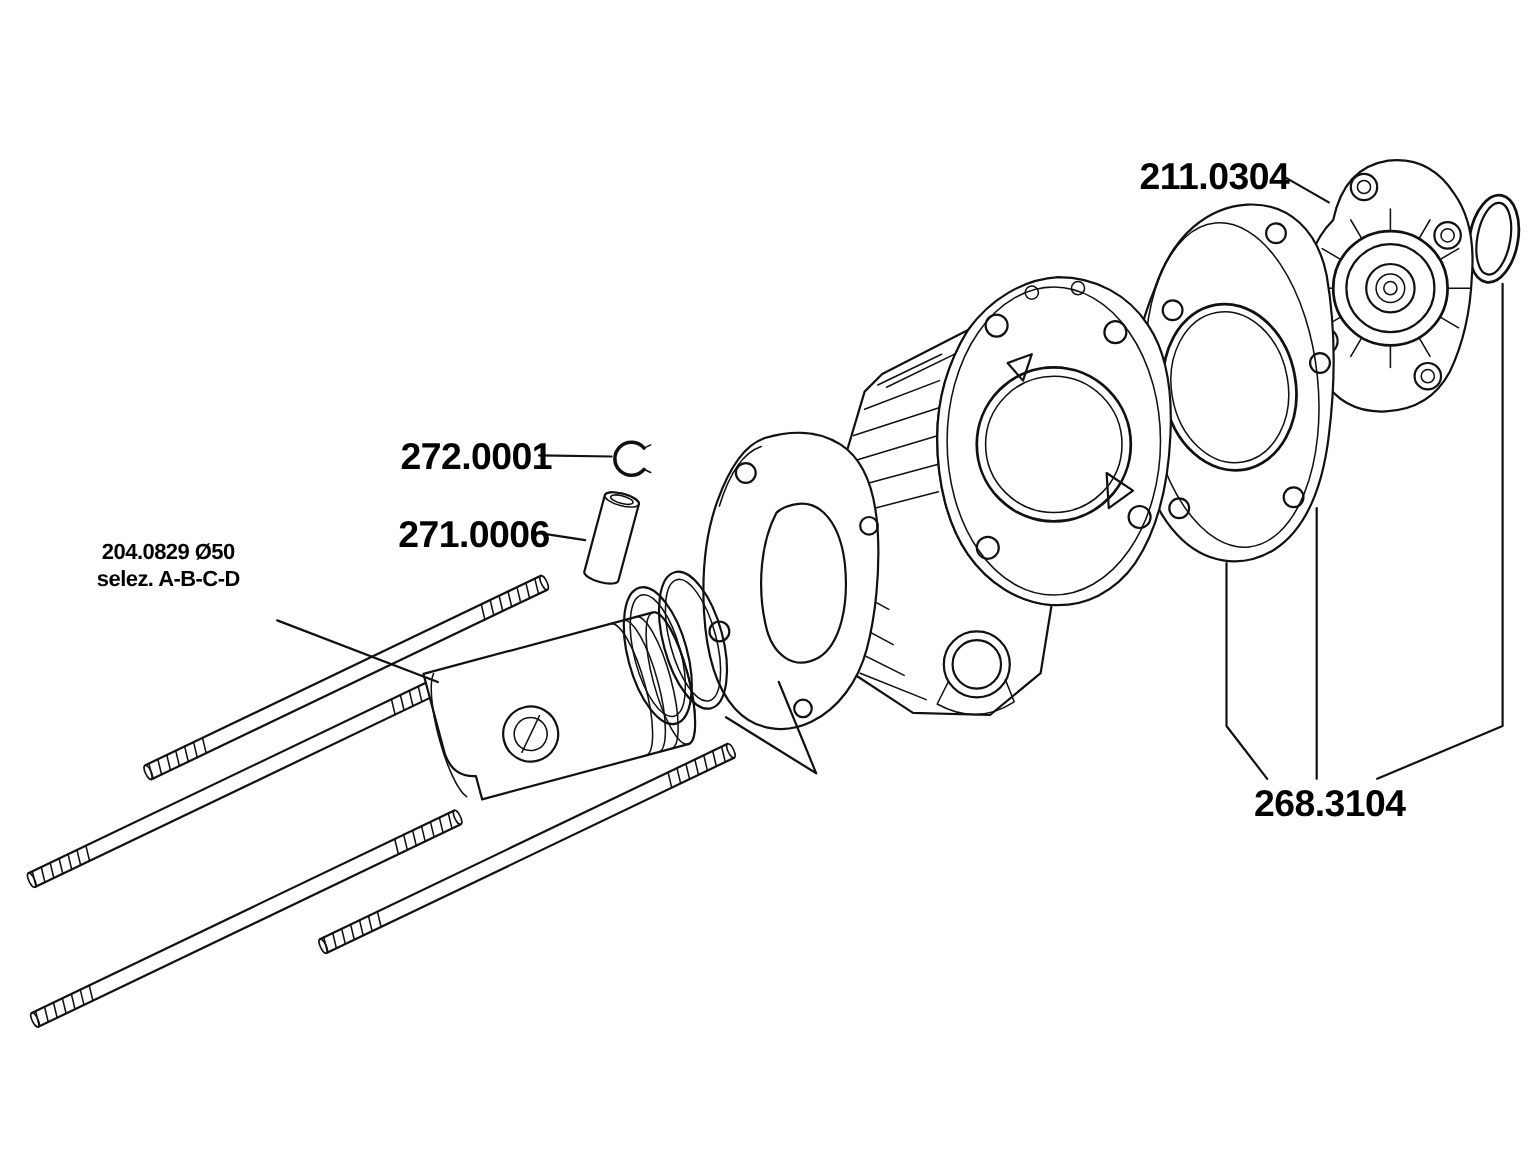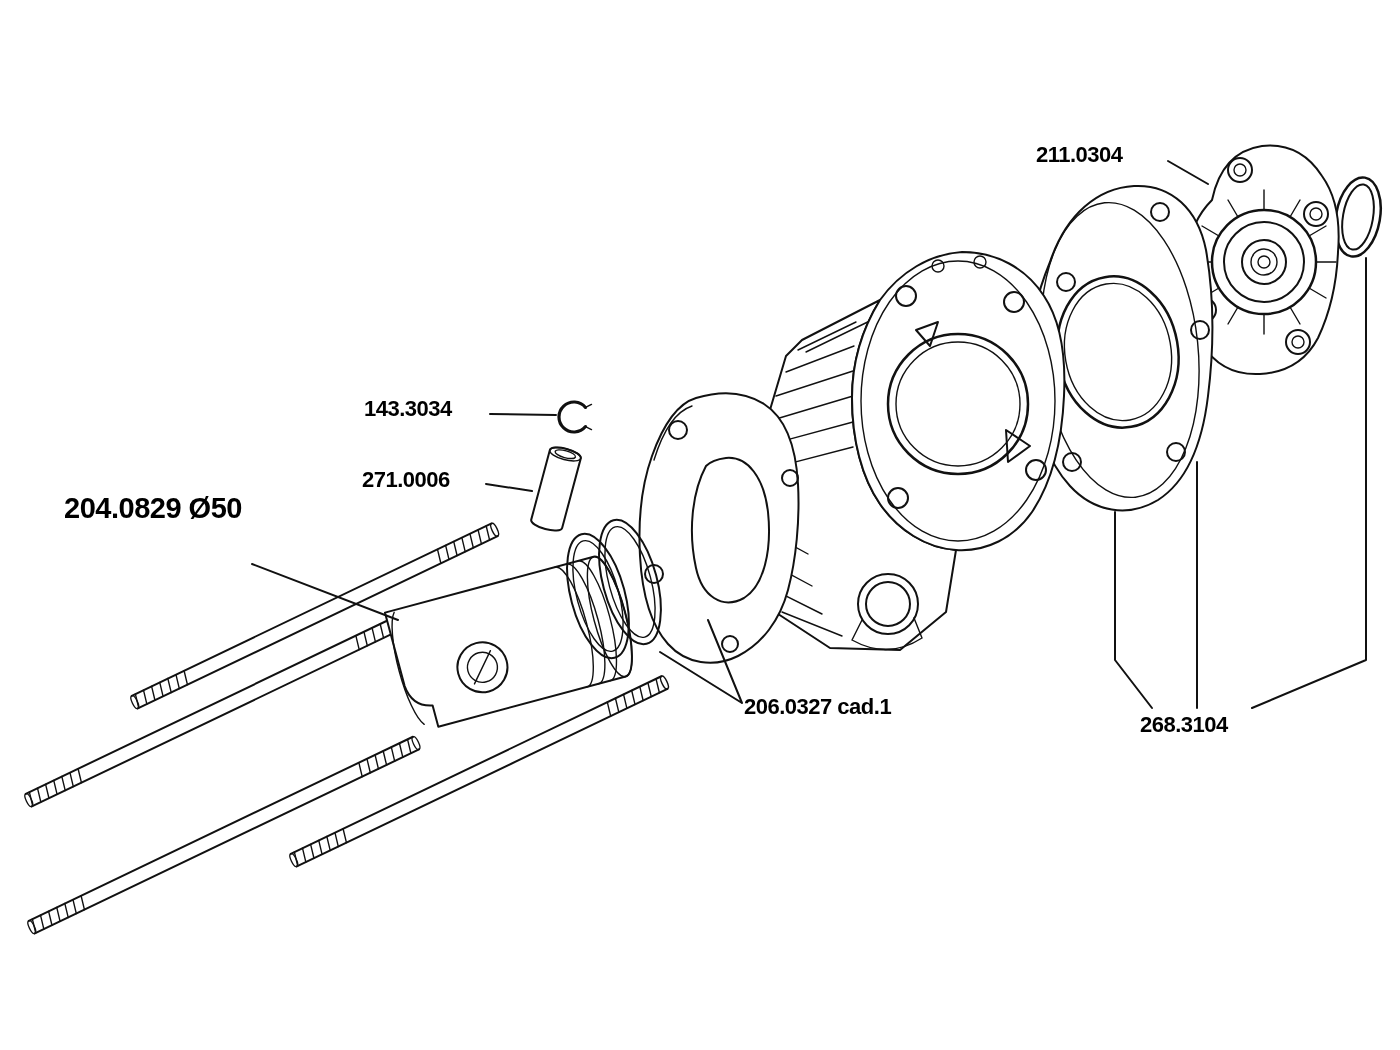--- a/index.html
+++ b/index.html
@@ -4,24 +4,24 @@
 <style>
   html,body{margin:0;padding:0;background:#fff;}
   .stage{position:relative;width:1400px;height:1050px;background:#ffffff;overflow:hidden;
          font-family:"Liberation Sans",sans-serif;}
   .stage svg{position:absolute;left:0;top:0;}
   .ln{stroke:#111;fill:none;stroke-width:2;stroke-linecap:round;stroke-linejoin:round;}
   .solid{fill:#ffffff;}
   .t1{stroke-width:1.4;}
   .w25{stroke-width:2.5;}
   .w3{stroke-width:3.2;}
-  .label{position:absolute;font-weight:700;font-size:22px;color:#000;
+  .label{position:absolute;font-weight:700;font-size:34px;color:#000;
          letter-spacing:-0.5px;white-space:nowrap;}
   .label-block{position:absolute;width:210px;text-align:center;font-weight:700;
-               font-size:29px;color:#000;letter-spacing:-0.5px;line-height:1.25;}
+               font-size:20px;color:#000;letter-spacing:-0.5px;line-height:1.25;}
 </style>
 </head>
 <body>
 
 <div class="stage">
 
 <svg width="1400" height="1050" viewBox="0 0 1400 1050">
   <defs>
     <path id="thr" class="ln t1" d="M0,-7 l-3,14 M9,-7 l-3,14 M18,-7 l-3,14 M27,-7 l-3,14 M36,-7 l-3,14 M45,-7 l-3,14 M54,-7 l-3,14"></path>
   </defs>
@@ -206,25 +206,25 @@
     <path class="ln" d="M252,564 L398,620"></path>
     <path class="ln" d="M742,703 L660,652 M742,703 L708,620"></path>
     <path class="ln" d="M1197,708 L1197,462"></path>
     <path class="ln" d="M1115,512 L1115,660 L1152,708"></path>
     <path class="ln" d="M1366,258 L1366,660 L1252,708"></path>
   </g>
 </svg>
 
 <div class="label" style="left:1036px;top:142px;">211.0304</div>
 
-<div class="label" style="left:364px;top:396px;">143.3034</div>
+<div class="label" style="left:364px;top:396px;">272.0001</div>
 
 <div class="label" style="left:362px;top:467px;text-align:center;">271.0006</div>
 
 <div class="label-block" style="left:48px;top:490px;">
   <div>204.0829 Ø50</div>
+  <div>selez. A-B-C-D</div>
 </div>
 
-<div class="label" style="left:744px;top:694px;">206.0327 cad.1</div>
 
 <div class="label" style="left:1140px;top:712px;">268.3104</div>
 
 </div>
 
 </body></html>

